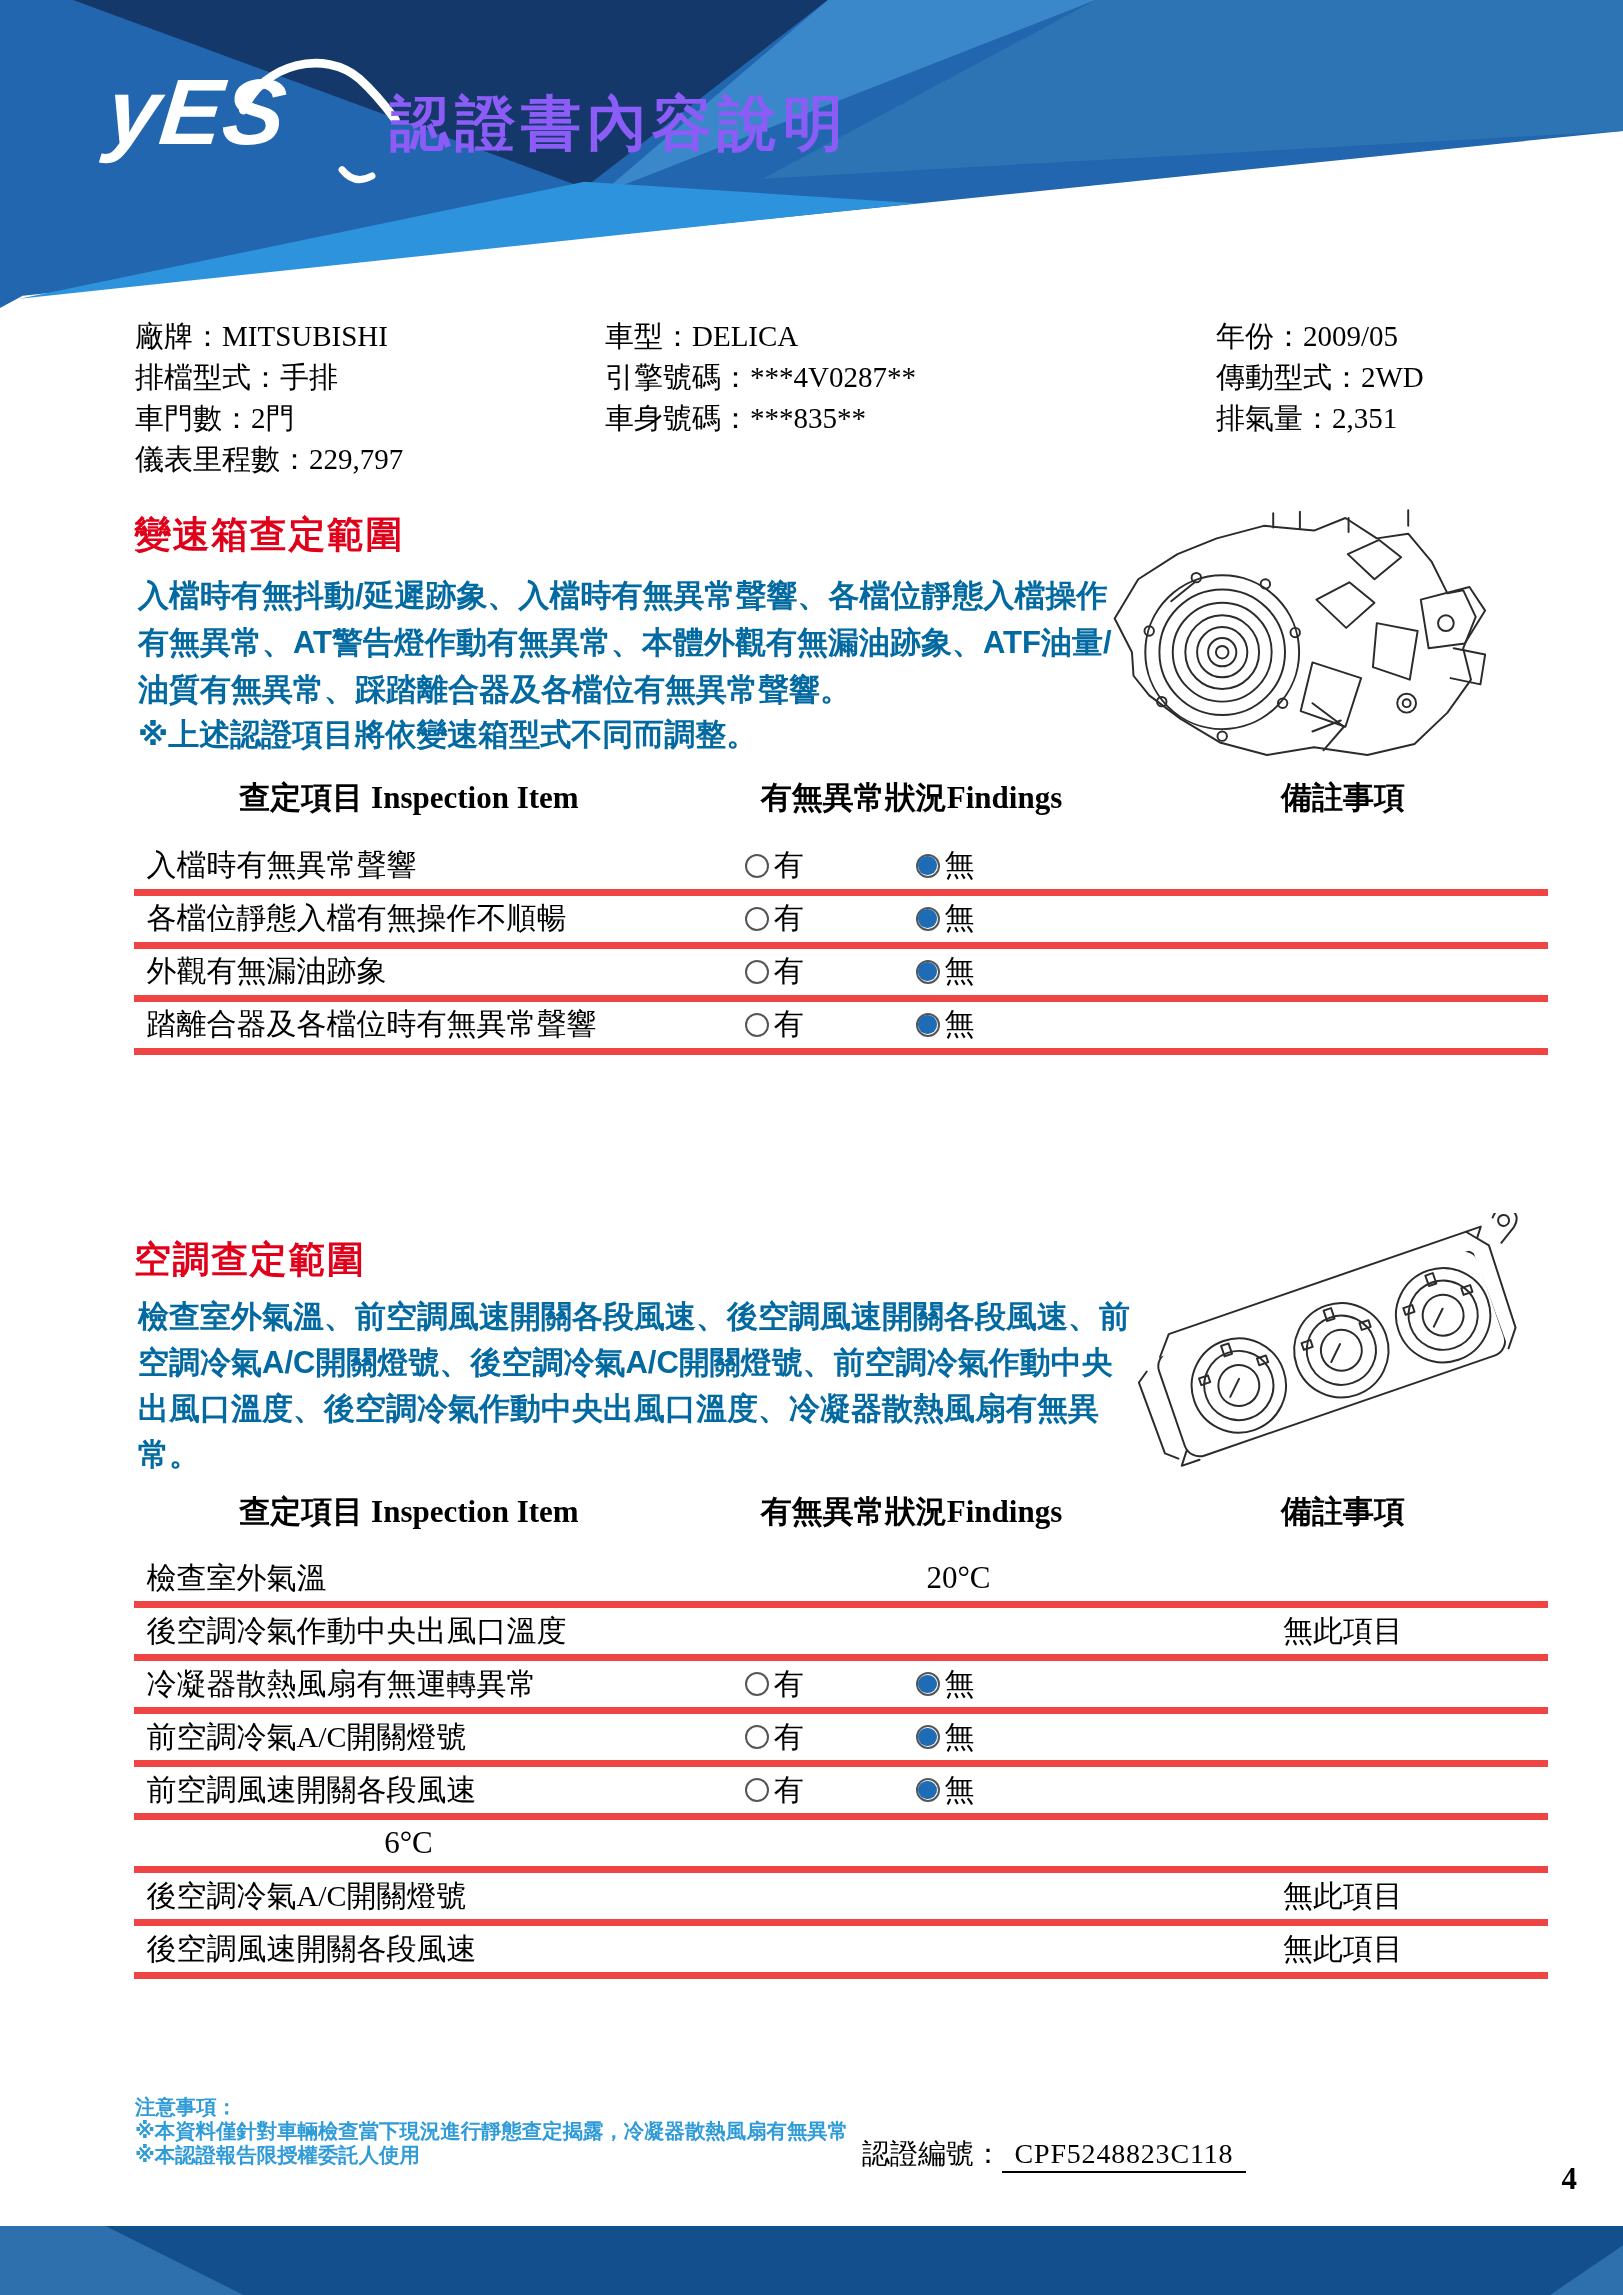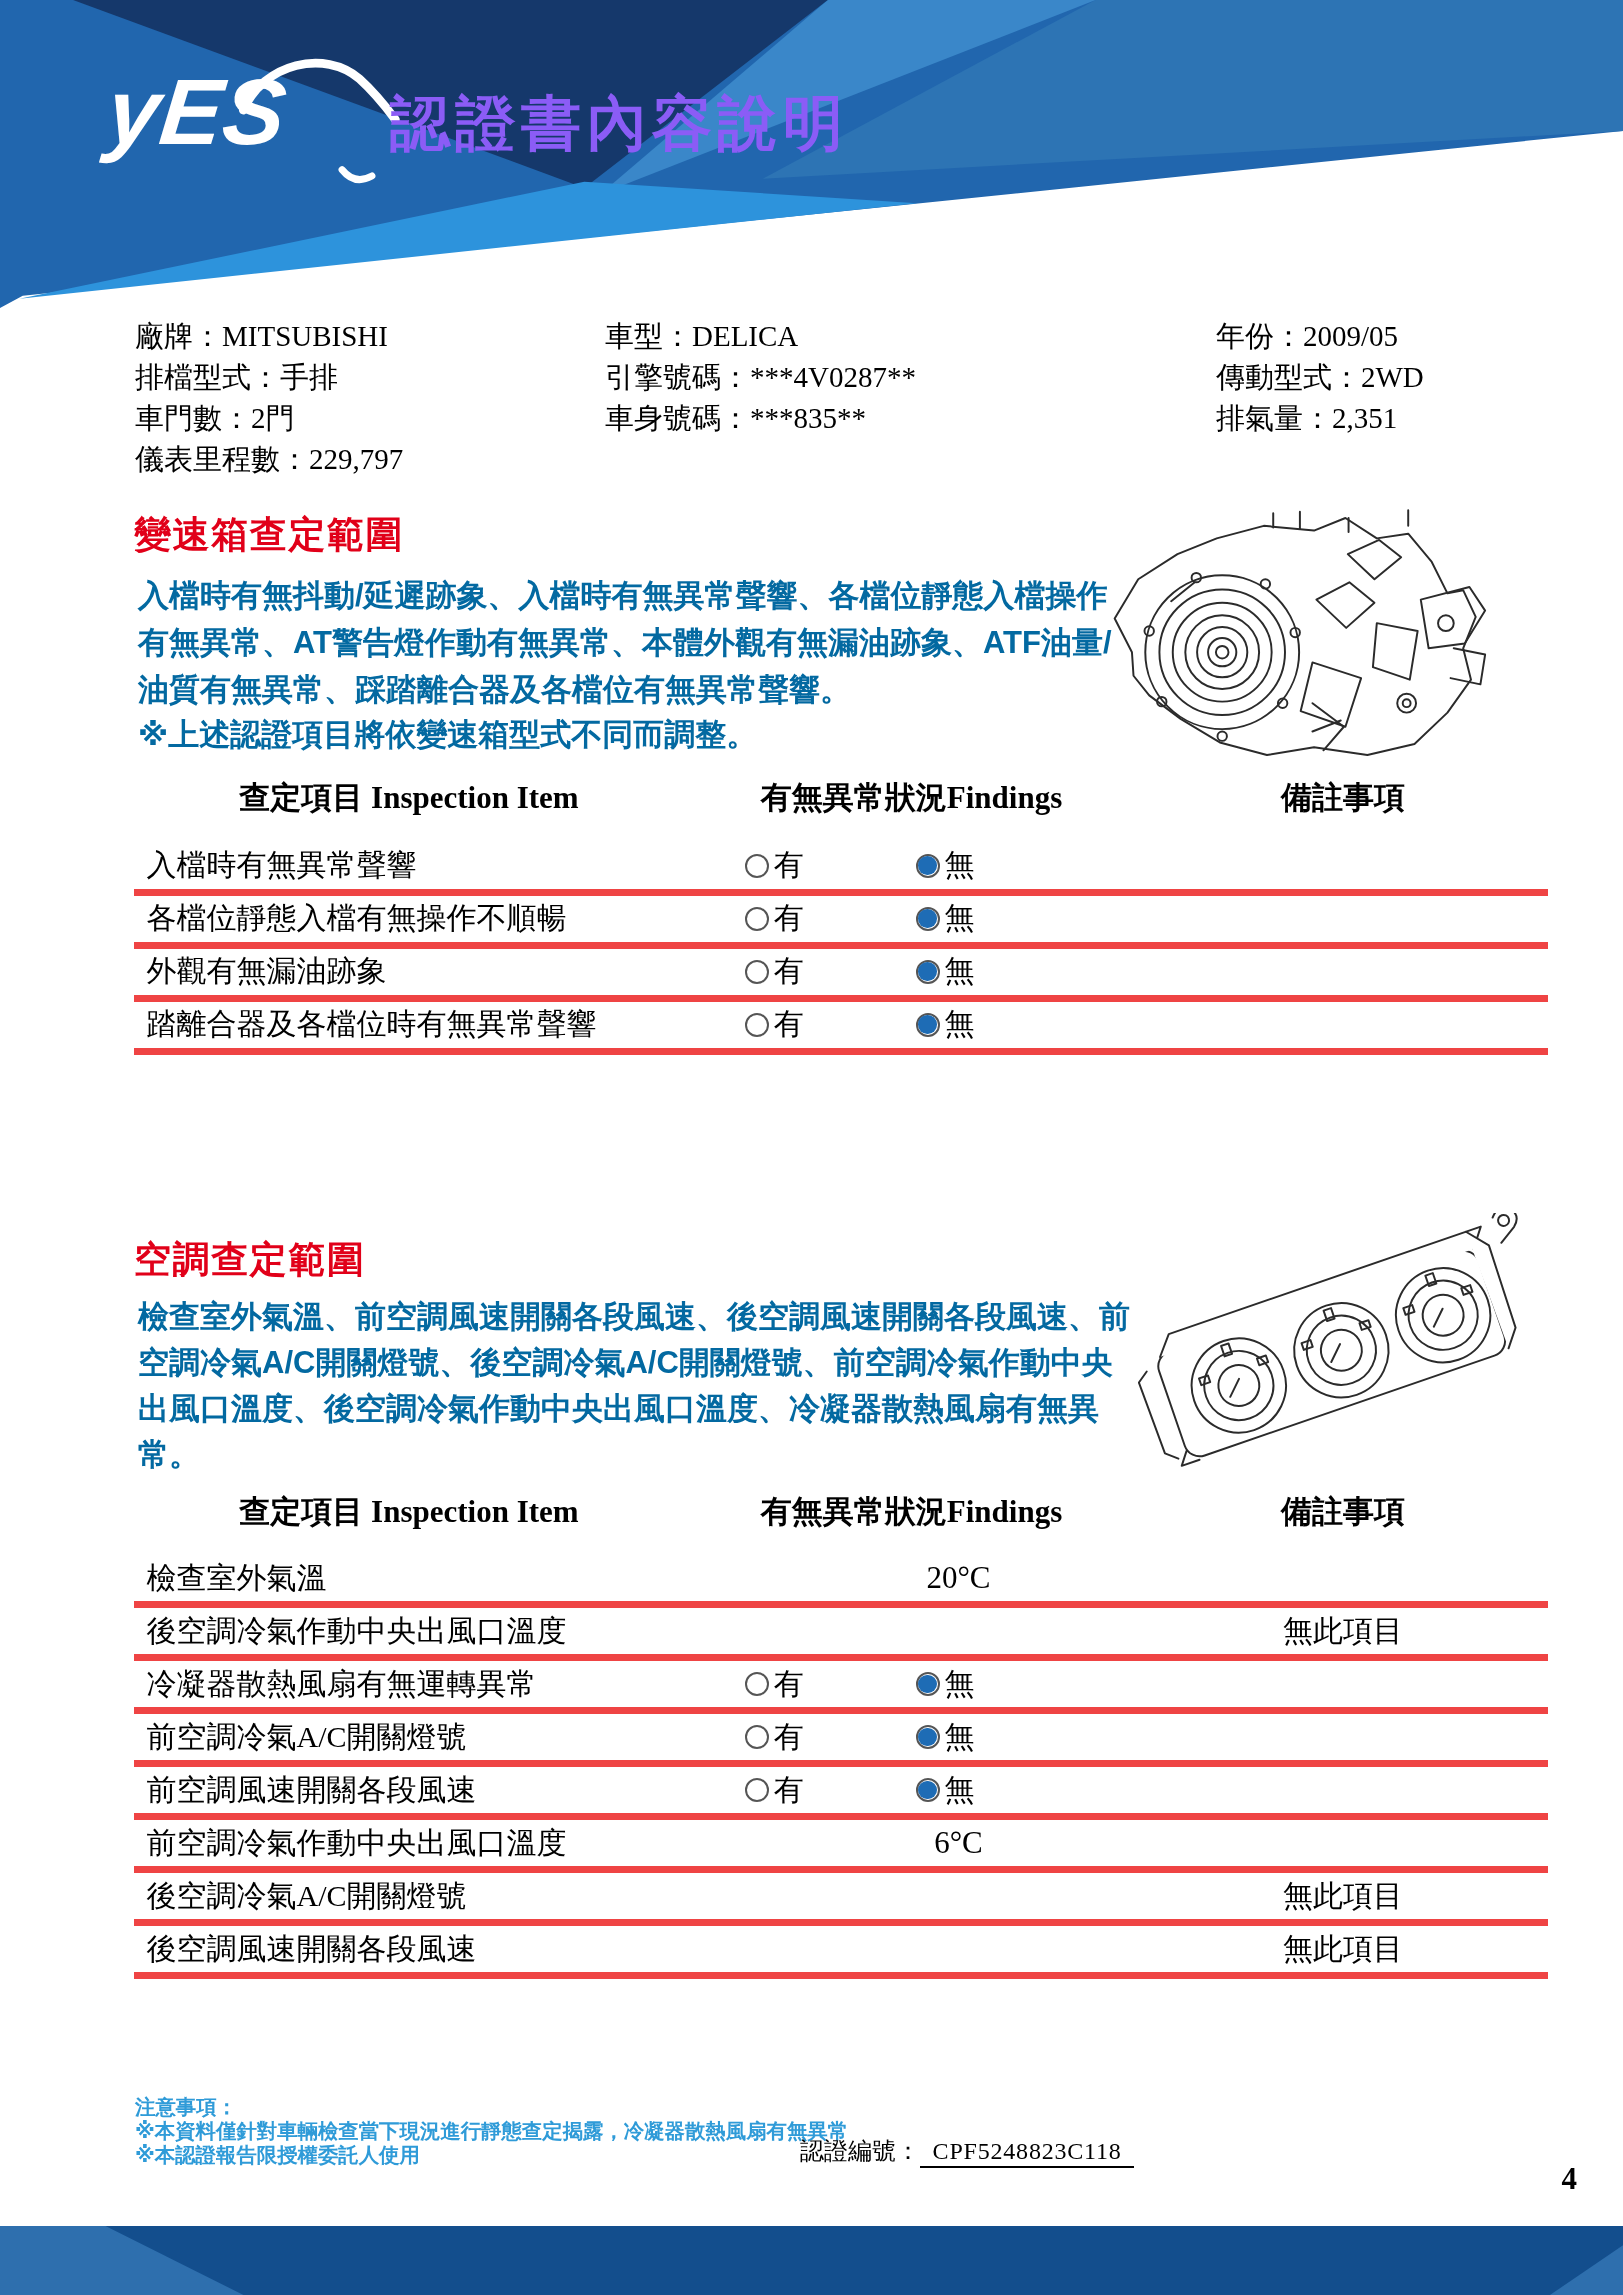--- a/index.html
+++ b/index.html
@@ -61,21 +61,21 @@
   .radio-group{display:inline-flex;align-items:center;}
   .radio-group + .radio-group{margin-left:112px;}
   .radio-circle{width:24px;height:24px;border:2.4px solid #555;border-radius:50%;
      background:#fff;display:inline-block;box-sizing:border-box;position:relative;margin-right:4.7px;}
   .radio-circle.selected::after{content:'';position:absolute;inset:0.8px;background:#1e6cb5;border-radius:50%;}
 
   
   .notes{position:absolute;left:135px;top:2095px;
      font-family:"Liberation Sans","DejaVu Sans",sans-serif;
      font-weight:bold;font-size:20.4px;line-height:24px;color:#2f9bd8;}
-  .cert{position:absolute;left:800px;top:2135px;font-size:24px;white-space:nowrap;}
+  .cert{position:absolute;left:862px;top:2135px;font-size:28px;white-space:nowrap;}
   .cert .num{border-bottom:2.4px solid #000;padding:0 12.6px 1.6px 12.6px;letter-spacing:0.8px;}
   .pagenum{position:absolute;right:46px;top:2161px;font-size:31px;font-weight:bold;}
   .footband{position:absolute;left:0;bottom:0;width:1623px;height:69px;background:#2e6fae;}
   .footband .ply{position:absolute;inset:0;}
   .fb-navy{background:#134e8d;clip-path:polygon(6.5% 0,100% 0,100% 28%,95.5% 100%,15% 100%);}
 
   svg.lineart{stroke:#2b2b2b;fill:none;stroke-width:2.5;stroke-linejoin:round;stroke-linecap:round;}
 </style>
 </head>
 <body>
@@ -302,21 +302,20 @@
               <span class="radio-text">有</span>
             </span>
             <span class="radio-group">
               <span class="radio-circle selected"></span>
               <span class="radio-text">無</span>
             </span>
           </div>
           <div class="cell remark"></div>
         </div>
         <div class="trow">
-          <div class="cell item">前空調冷氣作動中央出風口溫度</div>
           <div class="cell findings centered">
             <span class="finding-text">6°C</span>
           </div>
           <div class="cell remark"></div>
         </div>
         <div class="trow">
           <div class="cell item">後空調冷氣A/C開關燈號</div>
           <div class="cell findings"></div>
           <div class="cell remark">無此項目</div>
         </div>

